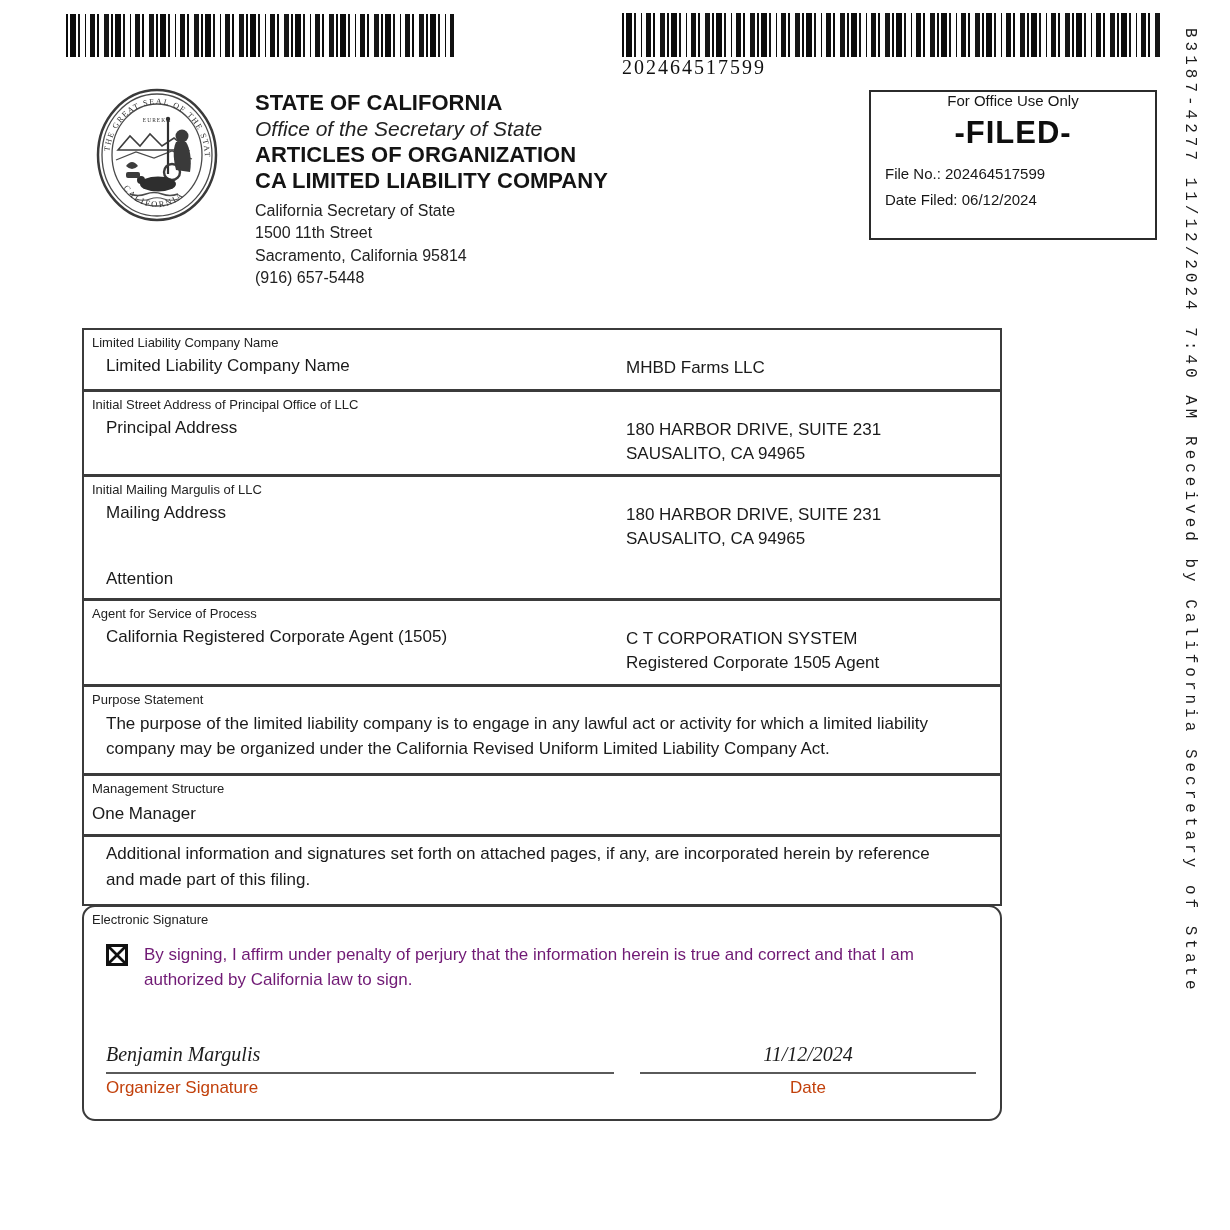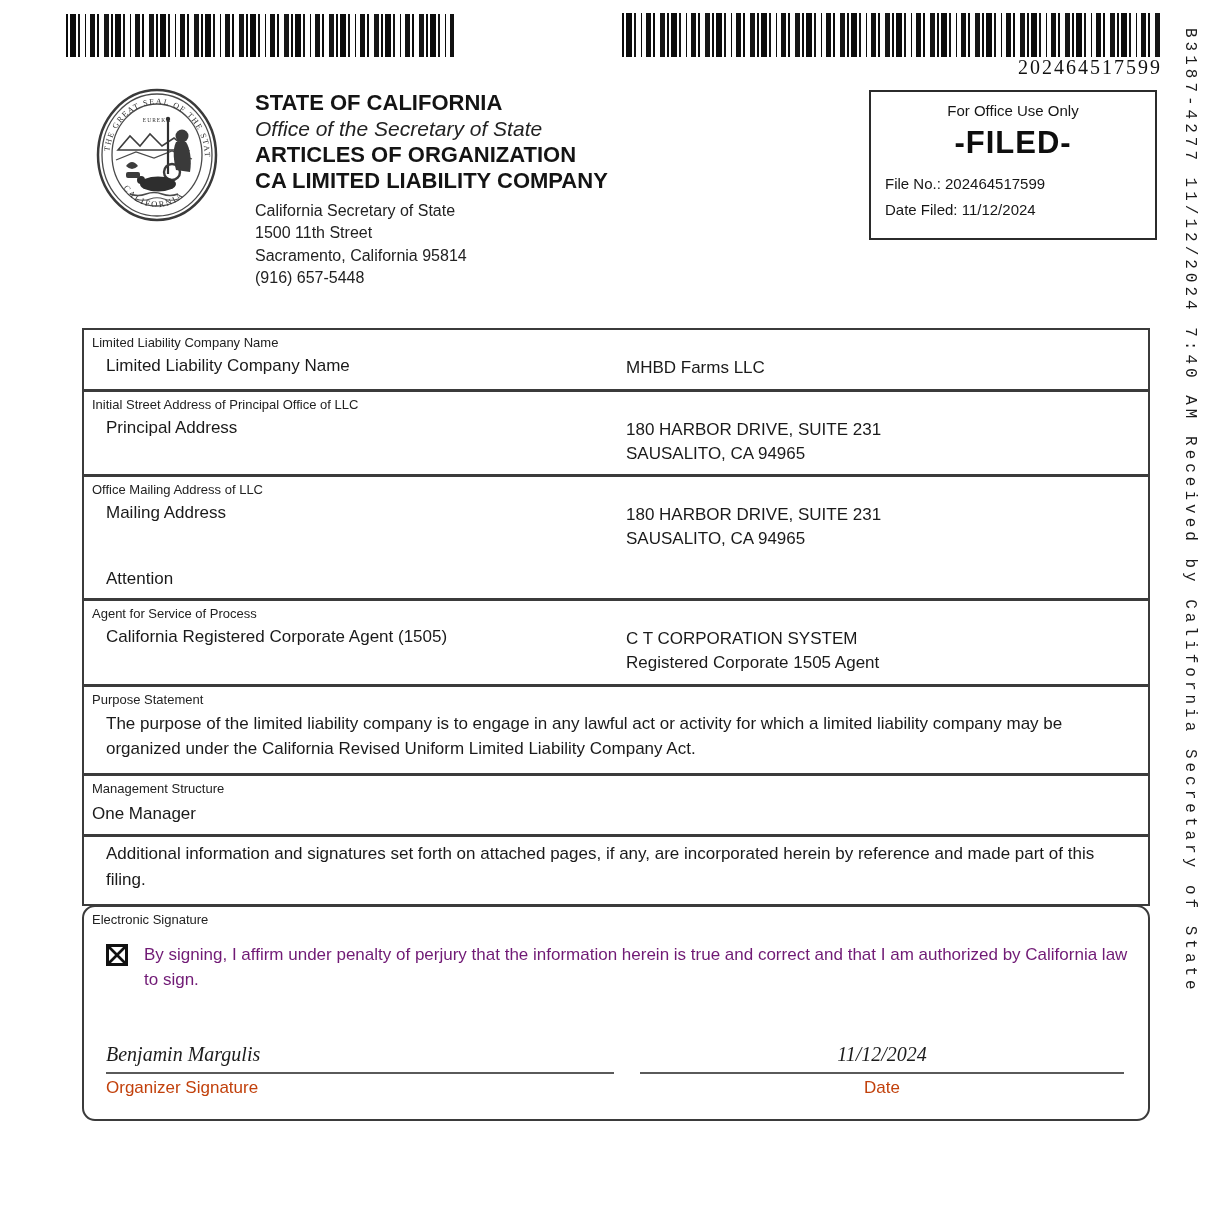--- a/index.html
+++ b/index.html
@@ -25,21 +25,20 @@
       #0b0b0b 31px, #0b0b0b 33px, #fff 33px, #fff 38px,
       #161616 38px, #161616 43px, #fff 43px, #fff 45px);
   }
   .barcode-left  { left: 66px;  top: 14px; width: 388px; height: 43px; }
   .barcode-right { left: 622px; top: 13px; width: 540px; height: 44px; }
   .barcode-number {
     position: absolute;
     top: 56px;
     left: 622px;
     width: 540px;
-    text-align: right;
     font-family: "Liberation Serif", serif;
     font-size: 20px;
     letter-spacing: 2px;
     color: #111;
   }
 
   
   .received-stamp {
     position: absolute;
     left: 1181px;
@@ -60,39 +59,39 @@
   .h-italic { font-size: 21px; font-style: italic; color: #222; }
   .h-addr   { font-size: 16px; color: #222; line-height: 1.32; margin-top: 1px; }
   .h-addr-first { margin-top: 6px; }
 
   
   .office-box {
     position: absolute;
     left: 869px; top: 90px;
     width: 288px; height: 150px;
     border: 2px solid #2b2b2b;
-    padding: 10px 14px;
+    padding: 0 14px;
   }
   .office-title { text-align: center; font-size: 15px; color: #161616; }
   .office-filed {
     text-align: center;
     font-size: 31px;
     font-weight: bold;
     letter-spacing: 1px;
     margin-top: 6px;
     color: #0e0e0e;
   }
   .office-line { font-size: 15px; color: #161616; margin-top: 14px; }
   .office-line + .office-line { margin-top: 9px; }
 
   
   .form {
     position: absolute;
     left: 82px; top: 328px;
-    width: 1068px;
+    width: 920px;
   }
   .section {
     border: 2px solid #3b3b3b;
     background: #fff;
     margin-top: -1px;
     padding: 5px 10px 9px 8px;
   }
   .section:first-child { margin-top: 0; }
   .sec-header { font-size: 13px; color: #222; }
   .row { display: flex; margin-top: 6px; }
@@ -196,21 +195,21 @@
   <div class="h-addr h-addr-first">California Secretary of State</div>
   <div class="h-addr">1500 11th Street</div>
   <div class="h-addr">Sacramento, California 95814</div>
   <div class="h-addr">(916) 657-5448</div>
 </div>
 
 <div class="office-box">
   <div class="office-title">For Office Use Only</div>
   <div class="office-filed">-FILED-</div>
   <div class="office-line">File No.: 202464517599</div>
-  <div class="office-line">Date Filed: 11/12/2024</div>
+  <div class="office-line">Date Filed: 06/12/2024</div>
 </div>
 
 <div class="form">
 
   <div class="section s1">
     <div class="sec-header">Limited Liability Company Name</div>
     <div class="row">
       <div class="row-label">Limited Liability Company Name</div>
       <div class="row-value">MHBD Farms LLC</div>
     </div>
@@ -219,21 +218,21 @@
   <div class="section s2">
     <div class="sec-header">Initial Street Address of Principal Office of LLC</div>
     <div class="row">
       <div class="row-label">Principal Address</div>
       <div class="row-value">180 HARBOR DRIVE, SUITE 231
 SAUSALITO, CA 94965</div>
     </div>
   </div>
 
   <div class="section s3">
-    <div class="sec-header">Office Mailing Address of LLC</div>
+    <div class="sec-header">Initial Mailing Margulis of LLC</div>
     <div class="row">
       <div class="row-label">Mailing Address</div>
       <div class="row-value">180 HARBOR DRIVE, SUITE 231
 SAUSALITO, CA 94965</div>
     </div>
     <div class="row row-attention">
       <div class="row-label">Attention</div>
       <div class="row-value"></div>
     </div>
   </div>

